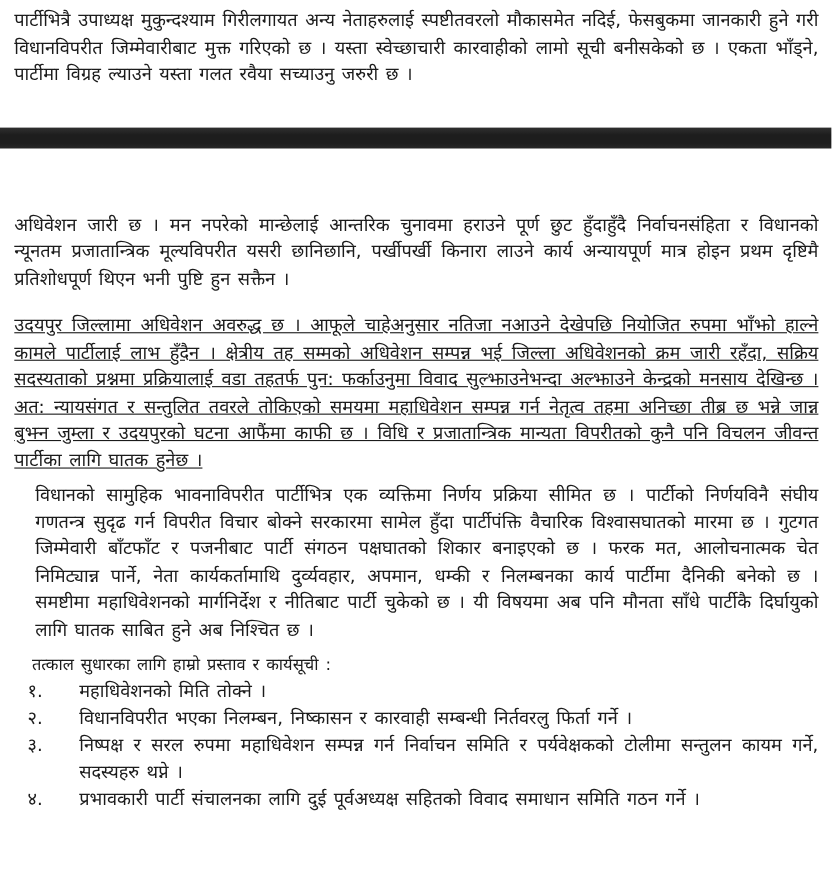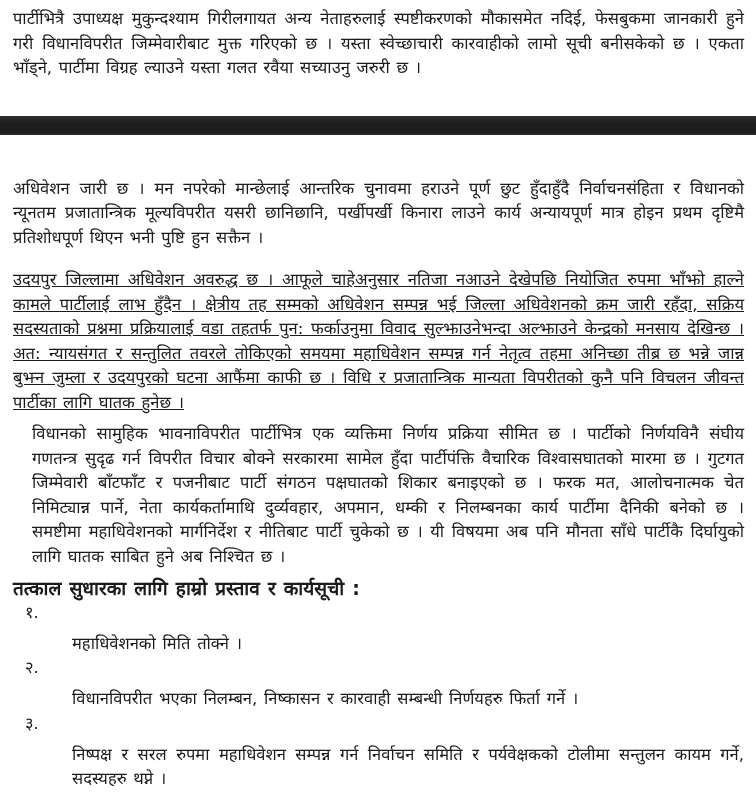--- a/index.html
+++ b/index.html
@@ -20,70 +20,69 @@
     text-justify: inter-word;
     word-spacing: 1.5px;
   }
   .p1 { margin-top: 7px; }
   .p2 { margin-top: 20px; }
   .separator {
     height: 19px;
     margin-top: 35px;
     background: linear-gradient(180deg, #303030 0%, #1d1d1d 35%, #1d1d1d 75%, #272727 100%);
   }
-  .p3 { margin-top: 42px; }
+  .p3 { margin-top: 58px; }
   .p4 { margin-top: 18px; text-decoration: underline; }
   .p5 { margin-top: 7px; margin-left: 19px; }
   .heading {
-    margin: 7px 0 0 0;
+    margin: 7px 0 0 16px;
     text-align: left;
     word-spacing: 1.5px;
-    font-weight: bold;
-    font-size: 19px;
+    font-weight: normal;
+    font-size: 15px;
     line-height: 24.5px;
   }
   .list { margin: 0; padding: 0; list-style: none; }
   .item { display: flex; margin: 0; }
   .item .num {
     flex: 0 0 59px;
     box-sizing: border-box;
     padding-left: 12px;
   }
   .item .txt {
     flex: 1;
     text-align: justify;
     text-justify: inter-word;
     word-spacing: 1.5px;
-    margin-top: 31px;
   }
 </style>
 </head>
 <body>
 
 <main class="section">
-  <p class="para p1">पार्टीभित्रै उपाध्यक्ष मुकुन्दश्याम गिरीलगायत अन्य नेताहरुलाई स्पष्टीकरणको मौकासमेत नदिई, फेसबुकमा जानकारी हुने गरी विधानविपरीत जिम्मेवारीबाट मुक्त गरिएको छ । यस्ता स्वेच्छाचारी कारवाहीको लामो सूची बनीसकेको छ । एकता भाँड्ने, पार्टीमा विग्रह ल्याउने यस्ता गलत रवैया सच्याउनु जरुरी छ ।</p>
+  <p class="para p1">पार्टीभित्रै उपाध्यक्ष मुकुन्दश्याम गिरीलगायत अन्य नेताहरुलाई स्पष्टीतवरलो मौकासमेत नदिई, फेसबुकमा जानकारी हुने गरी विधानविपरीत जिम्मेवारीबाट मुक्त गरिएको छ । यस्ता स्वेच्छाचारी कारवाहीको लामो सूची बनीसकेको छ । एकता भाँड्ने, पार्टीमा विग्रह ल्याउने यस्ता गलत रवैया सच्याउनु जरुरी छ ।</p>
 </main>
 
 <div class="separator"></div>
 
 <main class="section">
   <p class="para p3">अधिवेशन जारी छ । मन नपरेको मान्छेलाई आन्तरिक चुनावमा हराउने पूर्ण छुट हुँदाहुँदै निर्वाचनसंहिता र विधानको न्यूनतम प्रजातान्त्रिक मूल्यविपरीत यसरी छानिछानि, पर्खीपर्खी किनारा लाउने कार्य अन्यायपूर्ण मात्र होइन प्रथम दृष्टिमै प्रतिशोधपूर्ण थिएन भनी पुष्टि हुन सक्तैन ।</p>
   <p class="para p4">उदयपुर जिल्लामा अधिवेशन अवरुद्ध छ । आफूले चाहेअनुसार नतिजा नआउने देखेपछि नियोजित रुपमा भाँझो हाल्ने कामले पार्टीलाई लाभ हुँदैन । क्षेत्रीय तह सम्मको अधिवेशन सम्पन्न भई जिल्ला अधिवेशनको क्रम जारी रहँदा, सक्रिय सदस्यताको प्रश्नमा प्रक्रियालाई वडा तहतर्फ पुन: फर्काउनुमा विवाद सुल्झाउनेभन्दा अल्झाउने केन्द्रको मनसाय देखिन्छ । अत: न्यायसंगत र सन्तुलित तवरले तोकिएको समयमा महाधिवेशन सम्पन्न गर्न नेतृत्व तहमा अनिच्छा तीब्र छ भन्ने जान्न बुझ्न जुम्ला र उदयपुरको घटना आफैंमा काफी छ । विधि र प्रजातान्त्रिक मान्यता विपरीतको कुनै पनि विचलन जीवन्त पार्टीका लागि घातक हुनेछ ।</p>
   <p class="para p5">विधानको सामुहिक भावनाविपरीत पार्टीभित्र एक व्यक्तिमा निर्णय प्रक्रिया सीमित छ । पार्टीको निर्णयविनै संघीय गणतन्त्र सुदृढ गर्न विपरीत विचार बोक्ने सरकारमा सामेल हुँदा पार्टीपंक्ति वैचारिक विश्वासघातको मारमा छ । गुटगत जिम्मेवारी बाँटफाँट र पजनीबाट पार्टी संगठन पक्षघातको शिकार बनाइएको छ । फरक मत, आलोचनात्मक चेत निमिट्यान्न पार्ने, नेता कार्यकर्तामाथि दुर्व्यवहार, अपमान, धम्की र निलम्बनका कार्य पार्टीमा दैनिकी बनेको छ । समष्टीमा महाधिवेशनको मार्गनिर्देश र नीतिबाट पार्टी चुकेको छ । यी विषयमा अब पनि मौनता साँधे पार्टीकै दिर्घायुको लागि घातक साबित हुने अब निश्चित छ ।</p>
 
   <p class="heading">तत्काल सुधारका लागि हाम्रो प्रस्ताव र कार्यसूची :</p>
 
   <ol class="list">
     <li class="item">
       <span class="num">१.</span>
       <span class="txt">महाधिवेशनको मिति तोक्ने ।</span>
     </li>
     <li class="item">
       <span class="num">२.</span>
-      <span class="txt">विधानविपरीत भएका निलम्बन, निष्कासन र कारवाही सम्बन्धी निर्णयहरु फिर्ता गर्ने ।</span>
+      <span class="txt">विधानविपरीत भएका निलम्बन, निष्कासन र कारवाही सम्बन्धी निर्तवरलु फिर्ता गर्ने ।</span>
     </li>
     <li class="item">
       <span class="num">३.</span>
       <span class="txt">निष्पक्ष र सरल रुपमा महाधिवेशन सम्पन्न गर्न निर्वाचन समिति र पर्यवेक्षकको टोलीमा सन्तुलन कायम गर्ने, सदस्यहरु थप्ने ।</span>
     </li>
     <li class="item">
       <span class="num">४.</span>
       <span class="txt">प्रभावकारी पार्टी संचालनका लागि दुई पूर्वअध्यक्ष सहितको विवाद समाधान समिति गठन गर्ने ।</span>
     </li>
   </ol>

